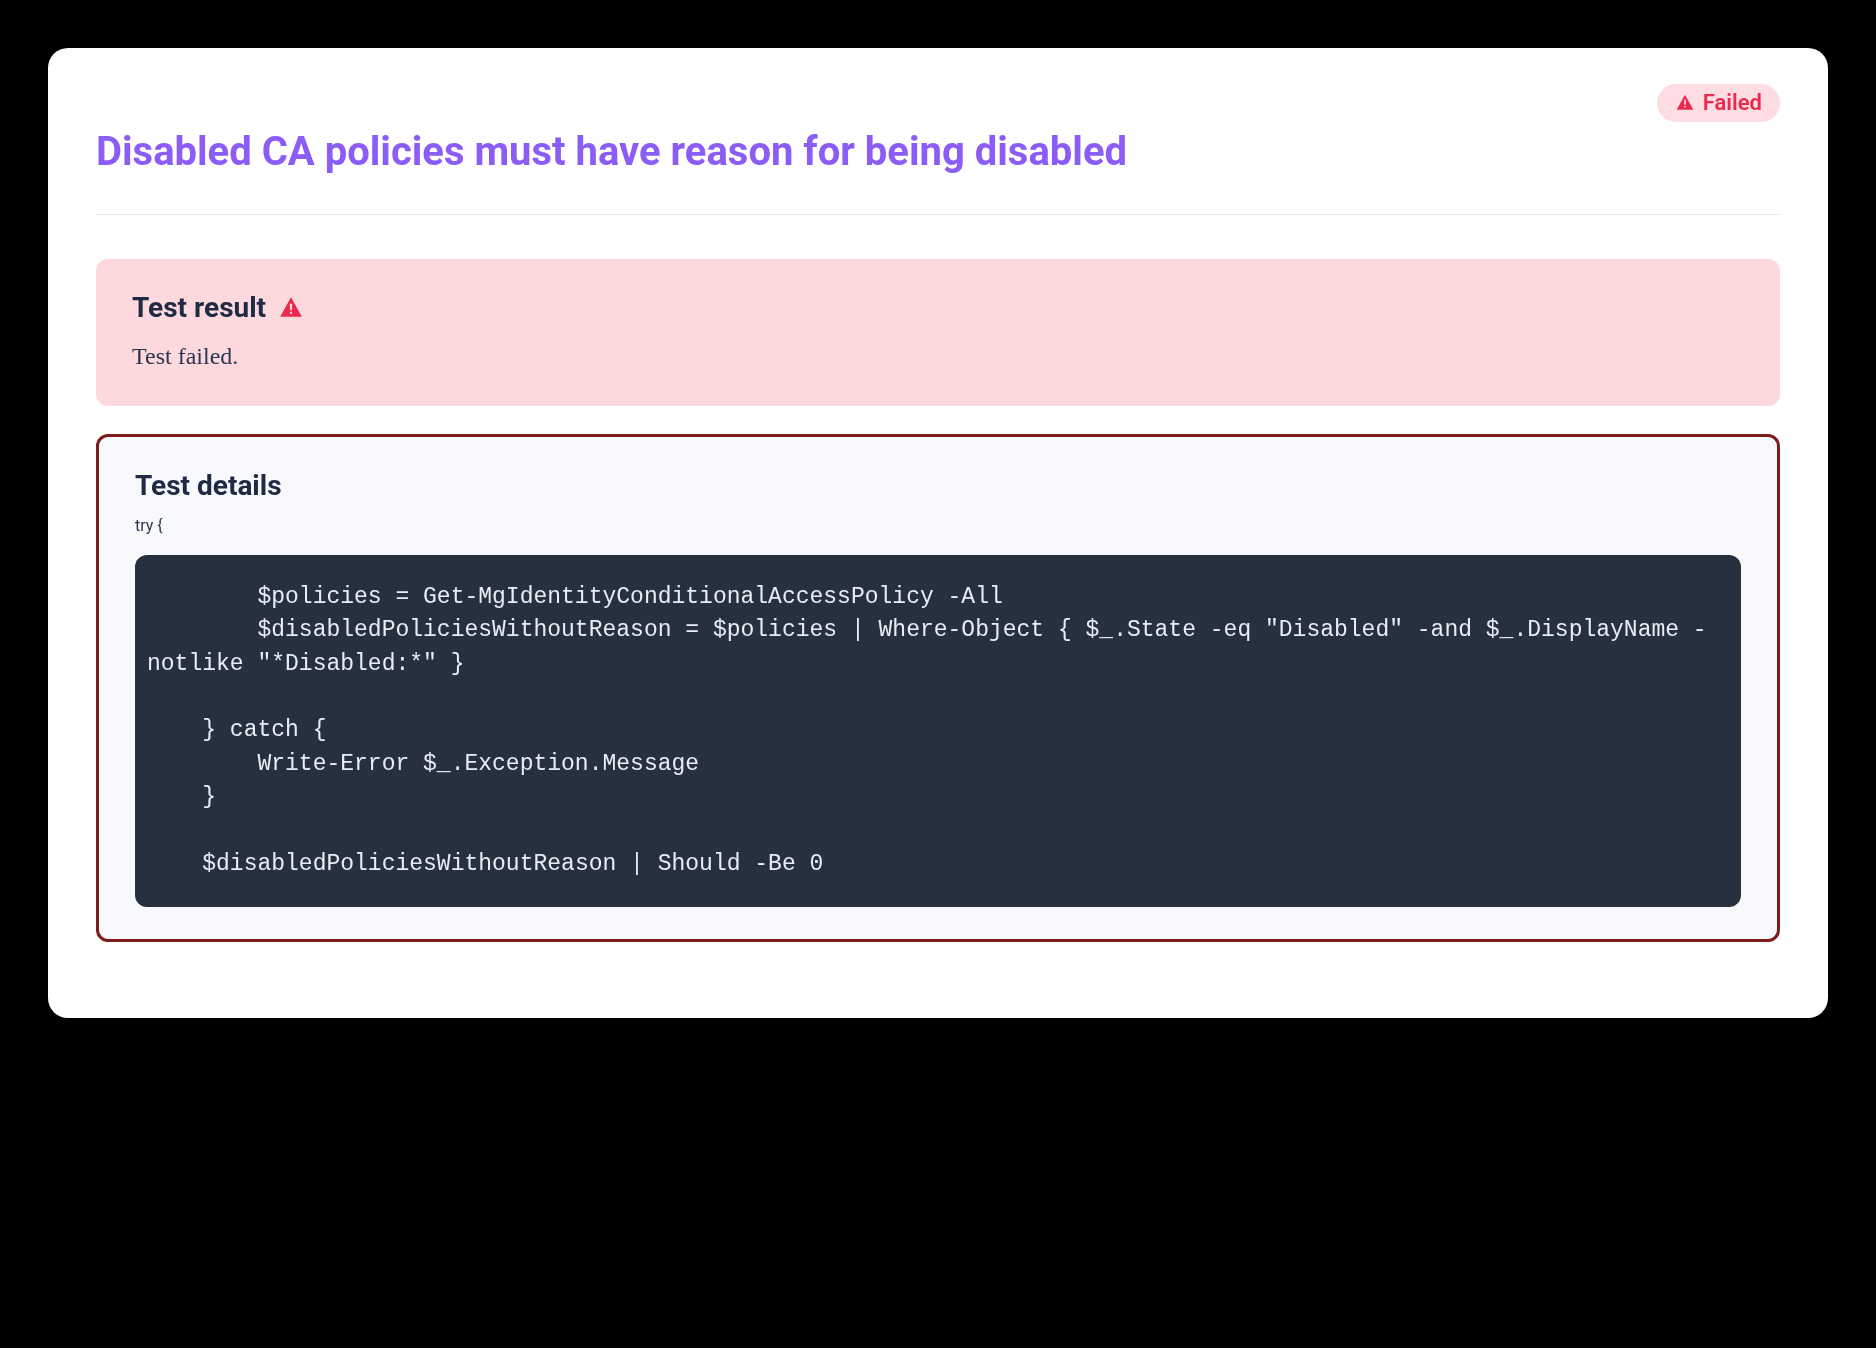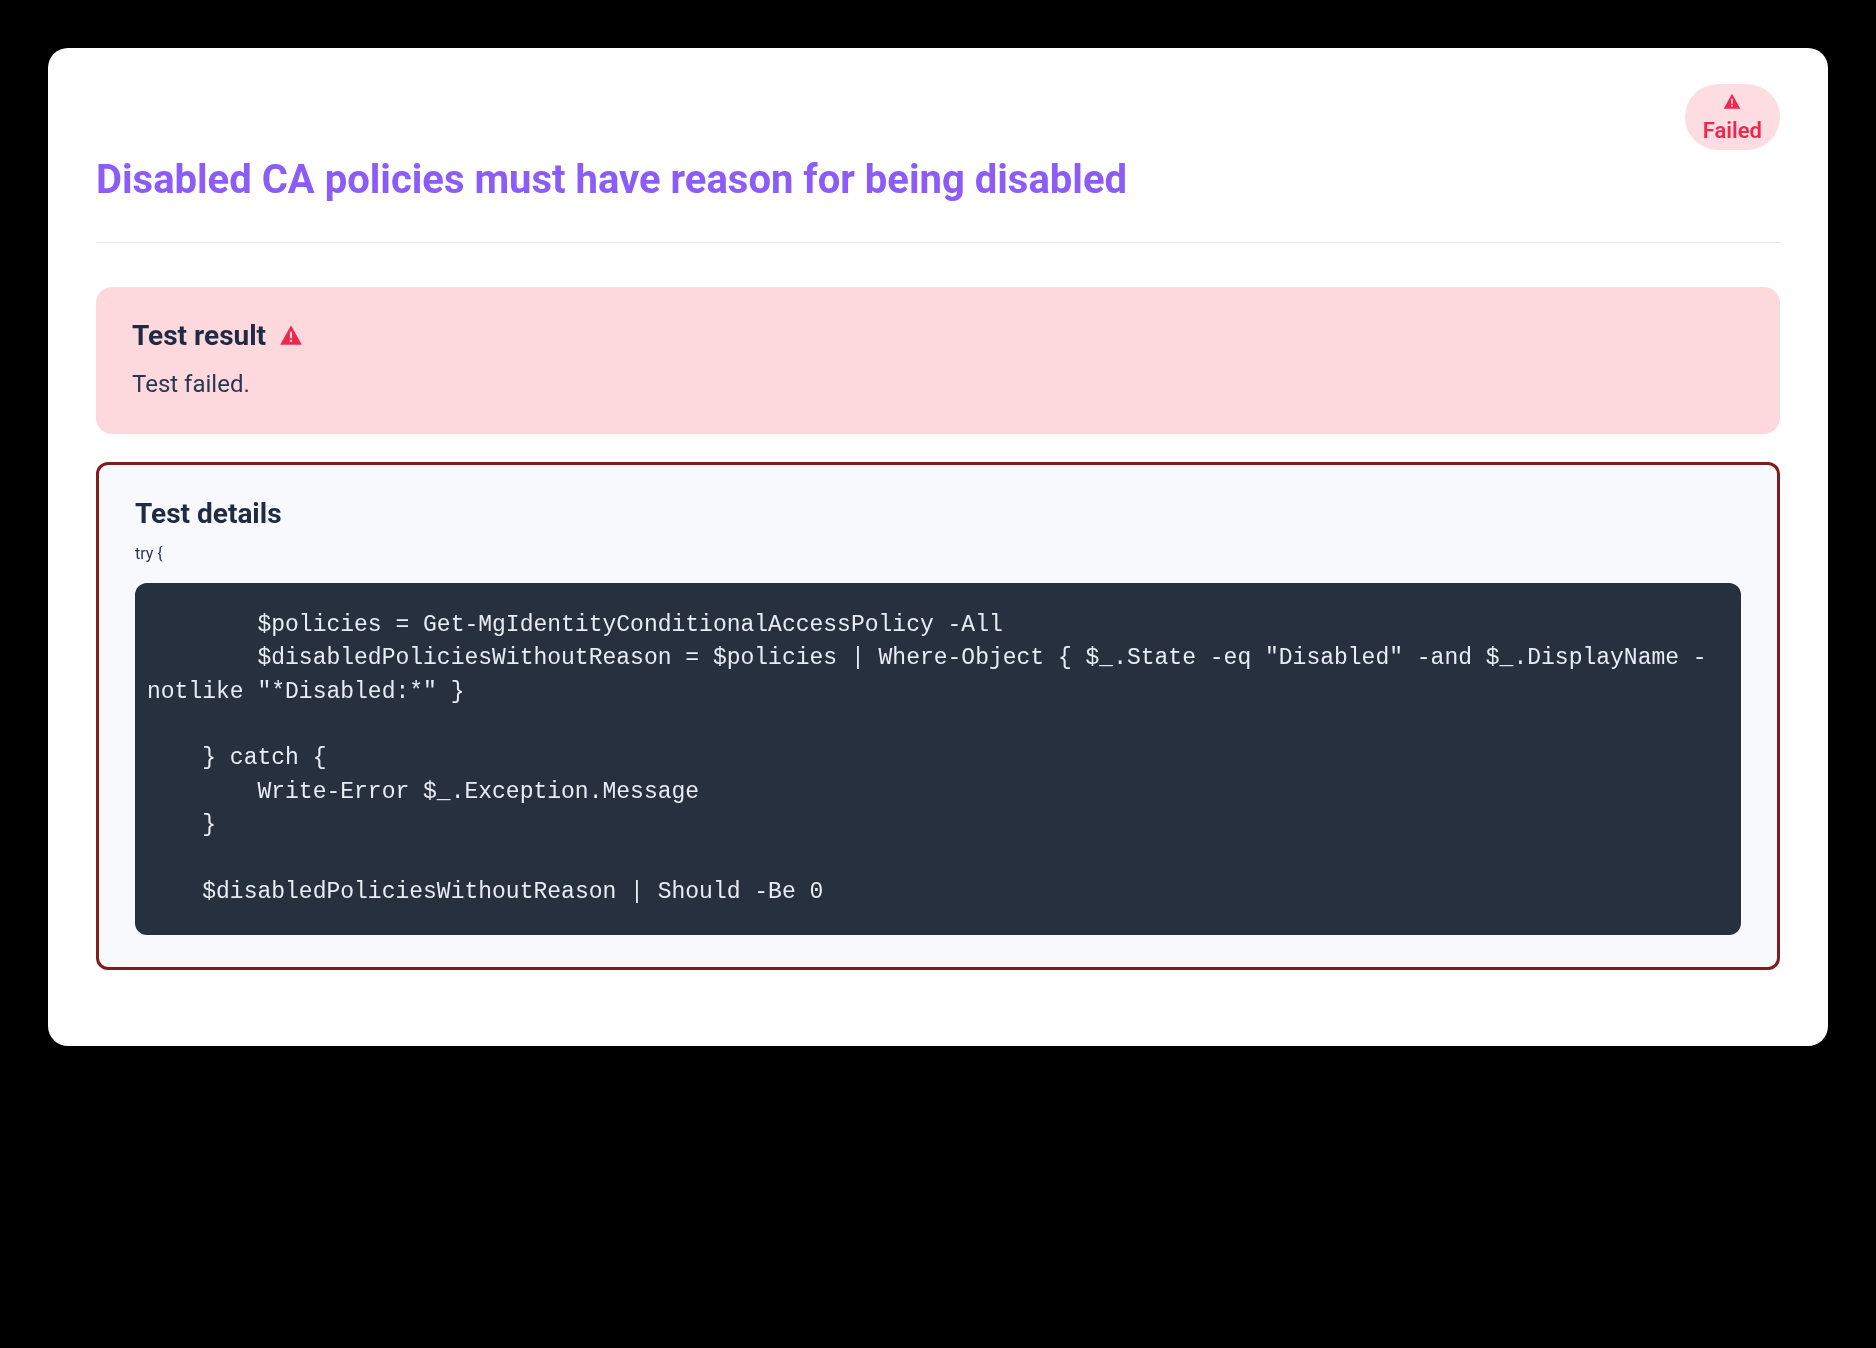--- a/index.html
+++ b/index.html
@@ -27,42 +27,41 @@
       display: inline-flex;
       align-items: center;
       gap: 8px;
       background: #fddde2;
       color: #ec294d;
       font-weight: 600;
       font-size: 22px;
       padding: 8px 18px;
       border-radius: 999px;
       line-height: 1;
-      flex-direction: column;
     }
     .status-badge svg { width: 20px; height: 20px; display: block; }
     .title {
       font-size: 40px;
       font-weight: 700;
       color: #8b5cf6;
       margin-bottom: 36px;
       line-height: 1.3;
     }
     .divider { height: 1px; background: #e5e8ee; margin-bottom: 44px; }
     .panel {
       border-radius: 12px;
       padding: 32px 36px;
       margin-bottom: 28px;
     }
-    .panel-result { background: #fdd9de; border-radius: 16px; }
+    .panel-result { background: #fdd9de; }
     .panel-details { background: #f8f9fc; border: 3px solid #7f1d1d; }
     .panel-title-row { display: flex; align-items: center; gap: 12px; margin-bottom: 14px; }
     .panel-title { font-size: 28px; font-weight: 700; color: #1f2a44; }
     .warn-icon { width: 26px; height: 26px; display: block; }
-    .panel-body { font-size: 24px; color: #2b3752; line-height: 1.5; }
+    .panel-body { font-size: 24px; color: #2b3752; line-height: 1.5; font-family: Liberation Serif, serif; }
     .try-line { font-size: 16px; color: #2b3752; margin-bottom: 20px; }
     .code-block {
       background: #27303f;
       color: #e8edf5;
       font-family: "SFMono-Regular", ui-monospace, Menlo, Monaco, Consolas, "Courier New", monospace;
       font-size: 23px;
       line-height: 1.45;
       padding: 26px 12px;
       border-radius: 12px;
       white-space: pre-wrap;

